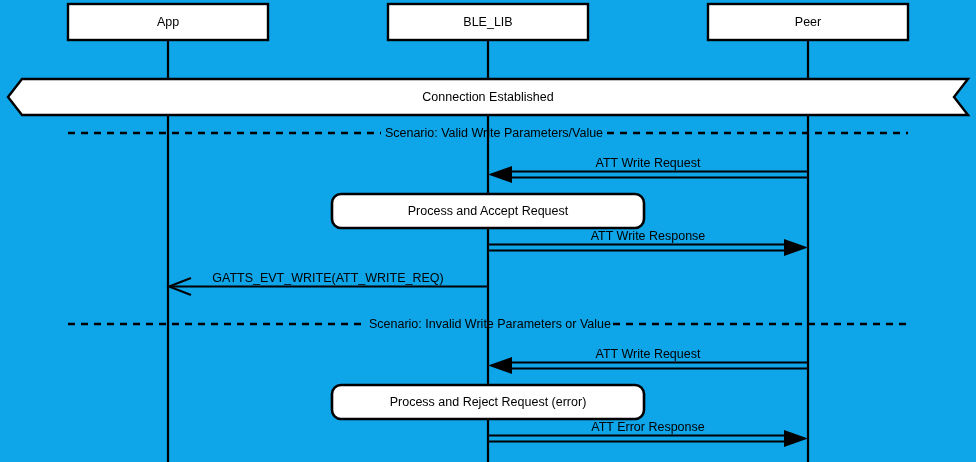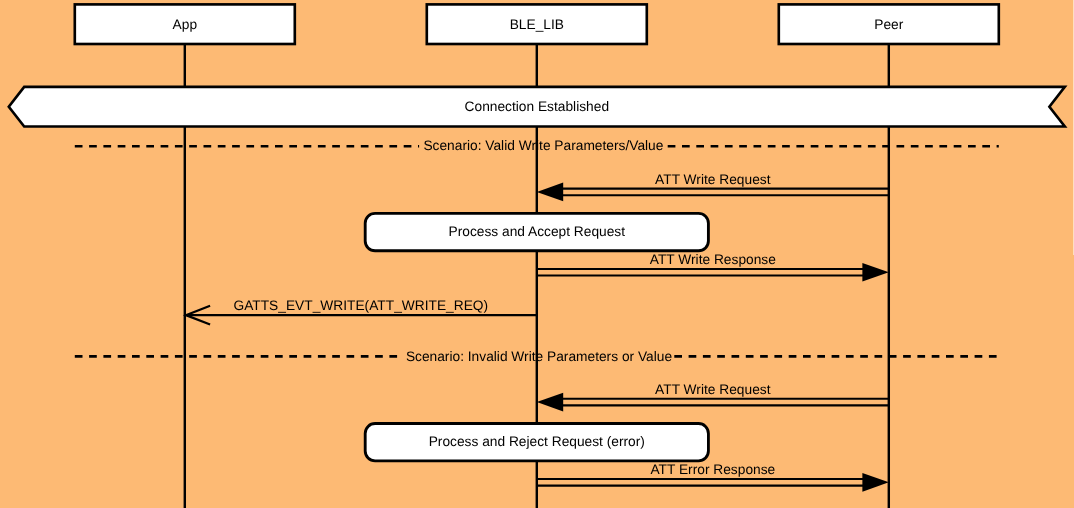--- a/index.html
+++ b/index.html
@@ -8,21 +8,21 @@
     padding: 0;
     background: #ffffff;
   }
   body {
     font-family: "Liberation Sans", sans-serif;
   }
   #diagram-root {
     position: relative;
     width: 976px;
     height: 462px;
-    background: #fdba74;
+    background: #0ea5e9;
     overflow: hidden;
   }
   #diagram-svg {
     position: absolute;
     left: 0;
     top: 0;
     width: 976px;
     height: 462px;
     display: block;
   }

